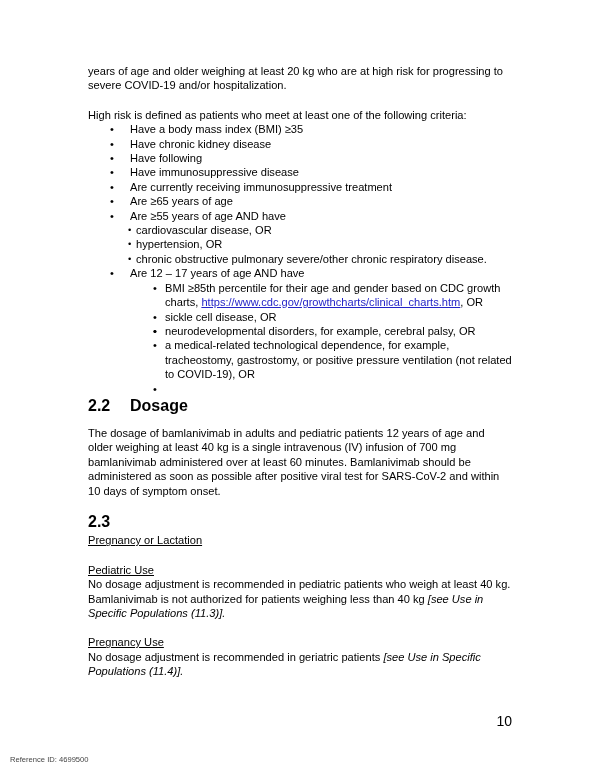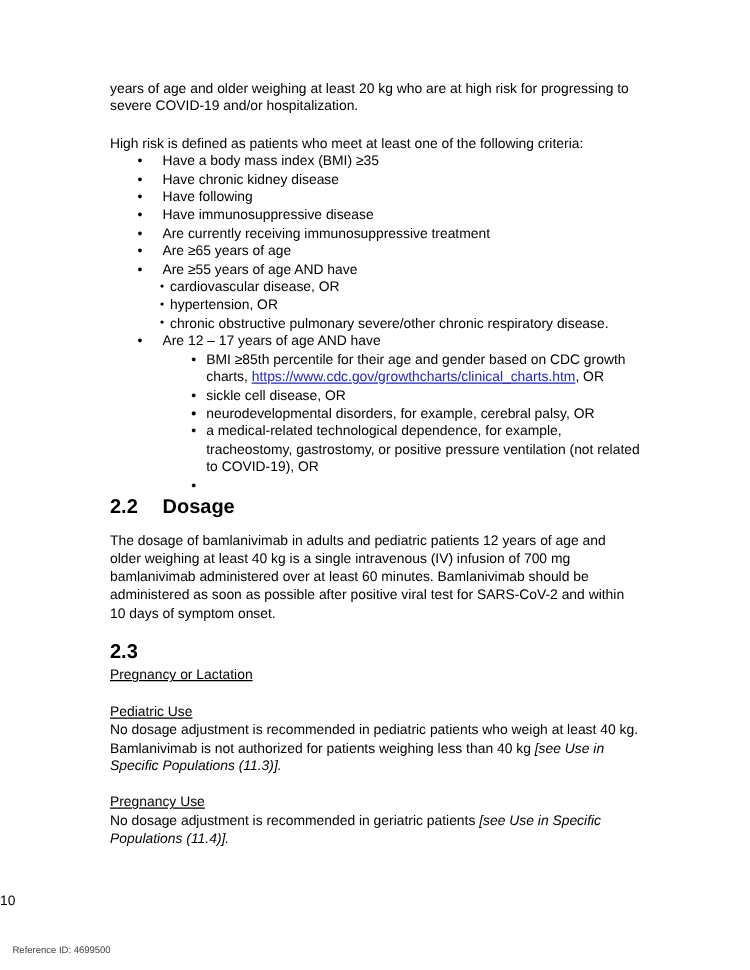--- a/index.html
+++ b/index.html
@@ -112,21 +112,22 @@
   }
   .ital { font-style: italic; }
   a.doclink {
     color: #2424c8;
   }
   .page-number {
     position: absolute;
     left: 0;
     top: 714px;
     width: 512px;
-    font-size: 11px;
+    text-align: right;
+    font-size: 14px;
     line-height: 14.4px;
   }
   .footer-ref {
     position: absolute;
     left: 10px;
     top: 755px;
     font-size: 7.6px;
     line-height: 10px;
     color: #444444;
   }

